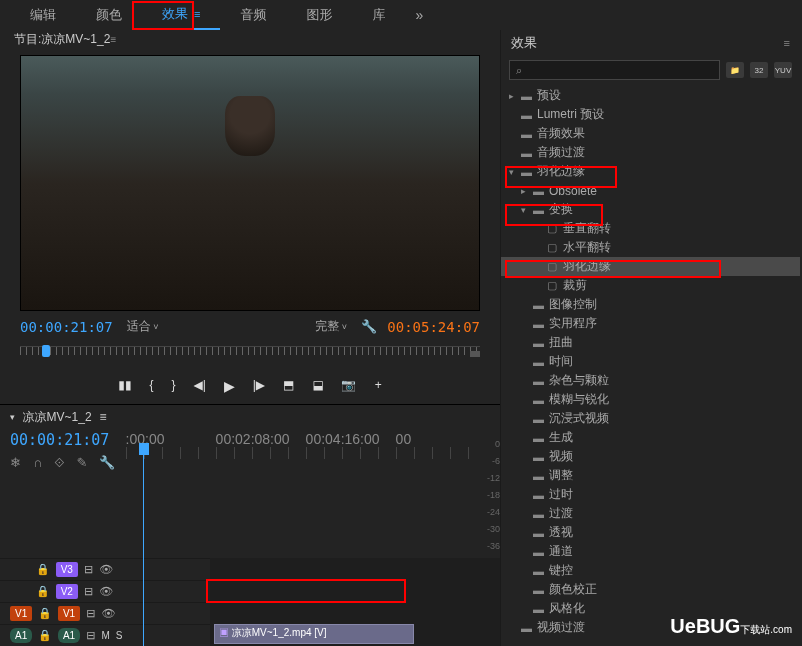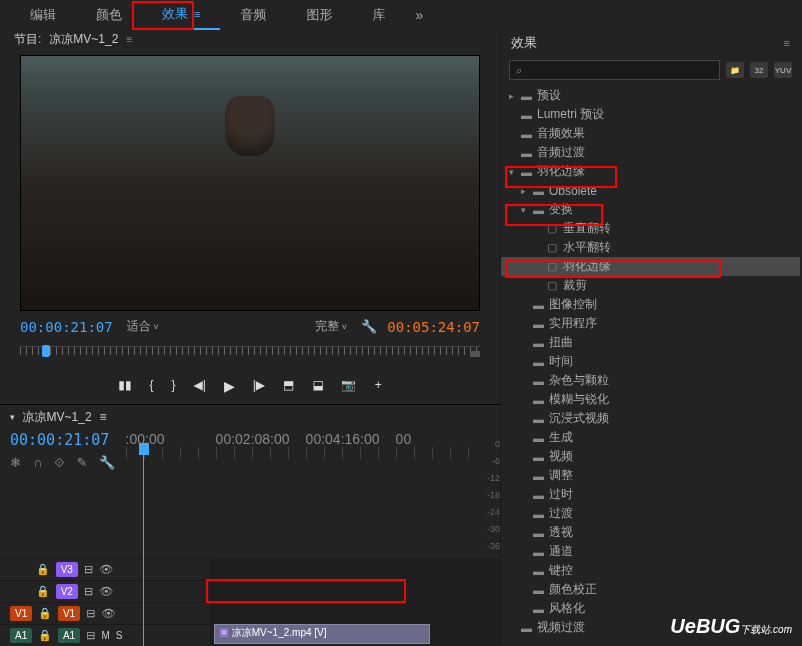--- a/index.html
+++ b/index.html
@@ -10,21 +10,21 @@
 .topbar-item.active { color: #3ea7ff; border-bottom: 2px solid #3ea7ff; }
 .topbar-item .menu-eq { margin-left: 6px; color: #3ea7ff; font-size: 11px; }
 .overflow-icon { padding: 0 10px; font-size: 14px; color: #aaa; }
 
 .red-box { position: absolute; border: 2px solid #ff0000; pointer-events: none; }
 
 .main { display: flex; height: calc(100% - 30px); }
 .left-col { width: 500px; display: flex; flex-direction: column; }
 .right-col { width: 300px; background: #232323; border-left: 1px solid #1a1a1a; }
 
-.project-tab { height: 26px; padding: 0 14px; display: flex; align-items: center; font-size: 12px; color: #ccc; gap: 8px; }
+.project-tab { height: 26px; padding: 0 14px; display: flex; align-items: center; font-size: 12px; color: #ccc; gap: 0; }
 .project-tab .tab-eq { font-size: 10px; color: #888; }
 
 .viewer { flex: none; }
 .video-frame { margin: 6px 20px 0 20px; height: 256px; background: linear-gradient(180deg, #4a5a5a 0%, #3a4545 15%, #2a2520 50%, #1a1510 100%); border: 1px solid #000; position: relative; }
 .video-frame::after { content: ""; position: absolute; top: 40px; left: 50%; transform: translateX(-50%); width: 50px; height: 60px; background: radial-gradient(circle at 50% 30%, #3a2f28 40%, #1a1510 100%); border-radius: 30% 30% 40% 40%; }
 
 .transport-bar { display: flex; align-items: center; padding: 4px 20px; gap: 10px; font-size: 13px; }
 .timecode { color: #3ea7ff; font-family: monospace; font-size: 14px; }
 .timecode.white { color: #f97316; }
 .dropdown { background: #232323; color: #aaa; border: none; font-size: 12px; padding: 3px 4px; }
@@ -52,45 +52,45 @@
 .tl-ruler .ruler-labels { display: flex; font-size: 14px; color: #888; padding-top: 2px; }
 .tl-ruler .ruler-labels span { width: 90px; }
 .tl-ruler .ruler-ticks { height: 12px; background: repeating-linear-gradient(90deg, #444 0, #444 1px, transparent 1px, transparent 18px); }
 .tl-ruler .playhead2 { position: absolute; top: 14px; left: 13px; width: 10px; height: 12px; background: #3ea7ff; }
 .tl-ruler .playhead2::after { content: ""; position: absolute; top: 12px; left: 4px; width: 1px; height: 200px; background: #3ea7ff; }
 
 .tracks { display: flex; }
 .track-headers { width: 210px; }
 .track-row { display: flex; align-items: center; height: 22px; gap: 6px; padding-left: 10px; font-size: 10px; color: #ccc; border-top: 1px solid #1a1a1a; }
 .track-label { background: #c2410c; color: #fff; padding: 2px 5px; font-size: 10px; border-radius: 2px; }
-.track-label.audio { background: #2a5a4a; }
+.track-label.audio { background: #2a5a4a; border-radius: 6px; }
 .track-label.muted { background: #8b5cf6; }
 .lock-icon, .eye-icon, .fx-icon { color: #aaa; font-size: 11px; }
 .track-content { flex: 1; position: relative; background: #1e1e1e; }
-.clip { position: absolute; height: 20px; top: 66px; left: 4px; width: 216px; background: #6a6a8a; border: 1px solid #8888aa; font-size: 10px; color: #fff; padding: 1px 4px; overflow: hidden; }
+.clip { position: absolute; height: 20px; top: 66px; left: 4px; width: 200px; background: #6a6a8a; border: 1px solid #8888aa; font-size: 10px; color: #fff; padding: 1px 4px; overflow: hidden; }
 
 .db-scale { width: 30px; font-size: 9px; color: #666; text-align: right; padding-top: 10px; }
 .db-scale div { height: 17px; }
 
 .effects-header { height: 26px; display: flex; align-items: center; padding: 0 10px; font-size: 13px; color: #ccc; justify-content: space-between; }
 .effects-header .menu-icon { font-size: 11px; color: #888; }
 .search-row { display: flex; align-items: center; padding: 4px 8px; gap: 6px; }
 .search-box { flex: 1; height: 20px; background: #1a1a1a; border: 1px solid #444; display: flex; align-items: center; padding: 0 6px; font-size: 11px; color: #888; }
 .badge { width: 18px; height: 16px; background: #3a3a3a; border-radius: 2px; font-size: 8px; color: #ccc; display: flex; align-items: center; justify-content: center; }
 
 .tree { font-size: 12px; padding: 2px 0; overflow-y: auto; height: calc(100% - 56px); }
 .tree-item { display: flex; align-items: center; height: 19px; padding-left: 8px; color: #aaa; cursor: pointer; }
 .tree-item.selected { background: #4a4a4a; }
 .tree-item .arrow { width: 12px; font-size: 9px; color: #888; }
 .tree-item .folder-icon { width: 16px; font-size: 11px; color: #888; }
 .tree-item .preset-icon { width: 16px; font-size: 11px; color: #888; }
 .tree-item.depth-1 { padding-left: 20px; }
 .tree-item.depth-2 { padding-left: 34px; }
 
-.watermark { position: absolute; bottom: 8px; right: 10px; font-size: 20px; font-weight: bold; color: #fff; font-family: Arial, sans-serif; font-style: italic; }
+.watermark { position: absolute; bottom: 8px; right: 10px; font-size: 20px; font-weight: bold; color: #fff; font-family: Arial, sans-serif; }
 .watermark .sub { font-size: 10px; font-weight: normal; }
 </style>
 </head>
 <body>
 
 <div class="topbar">
   <div class="topbar-item">编辑</div>
   <div class="topbar-item">颜色</div>
   <div class="topbar-item active">
       <span>效果</span>

